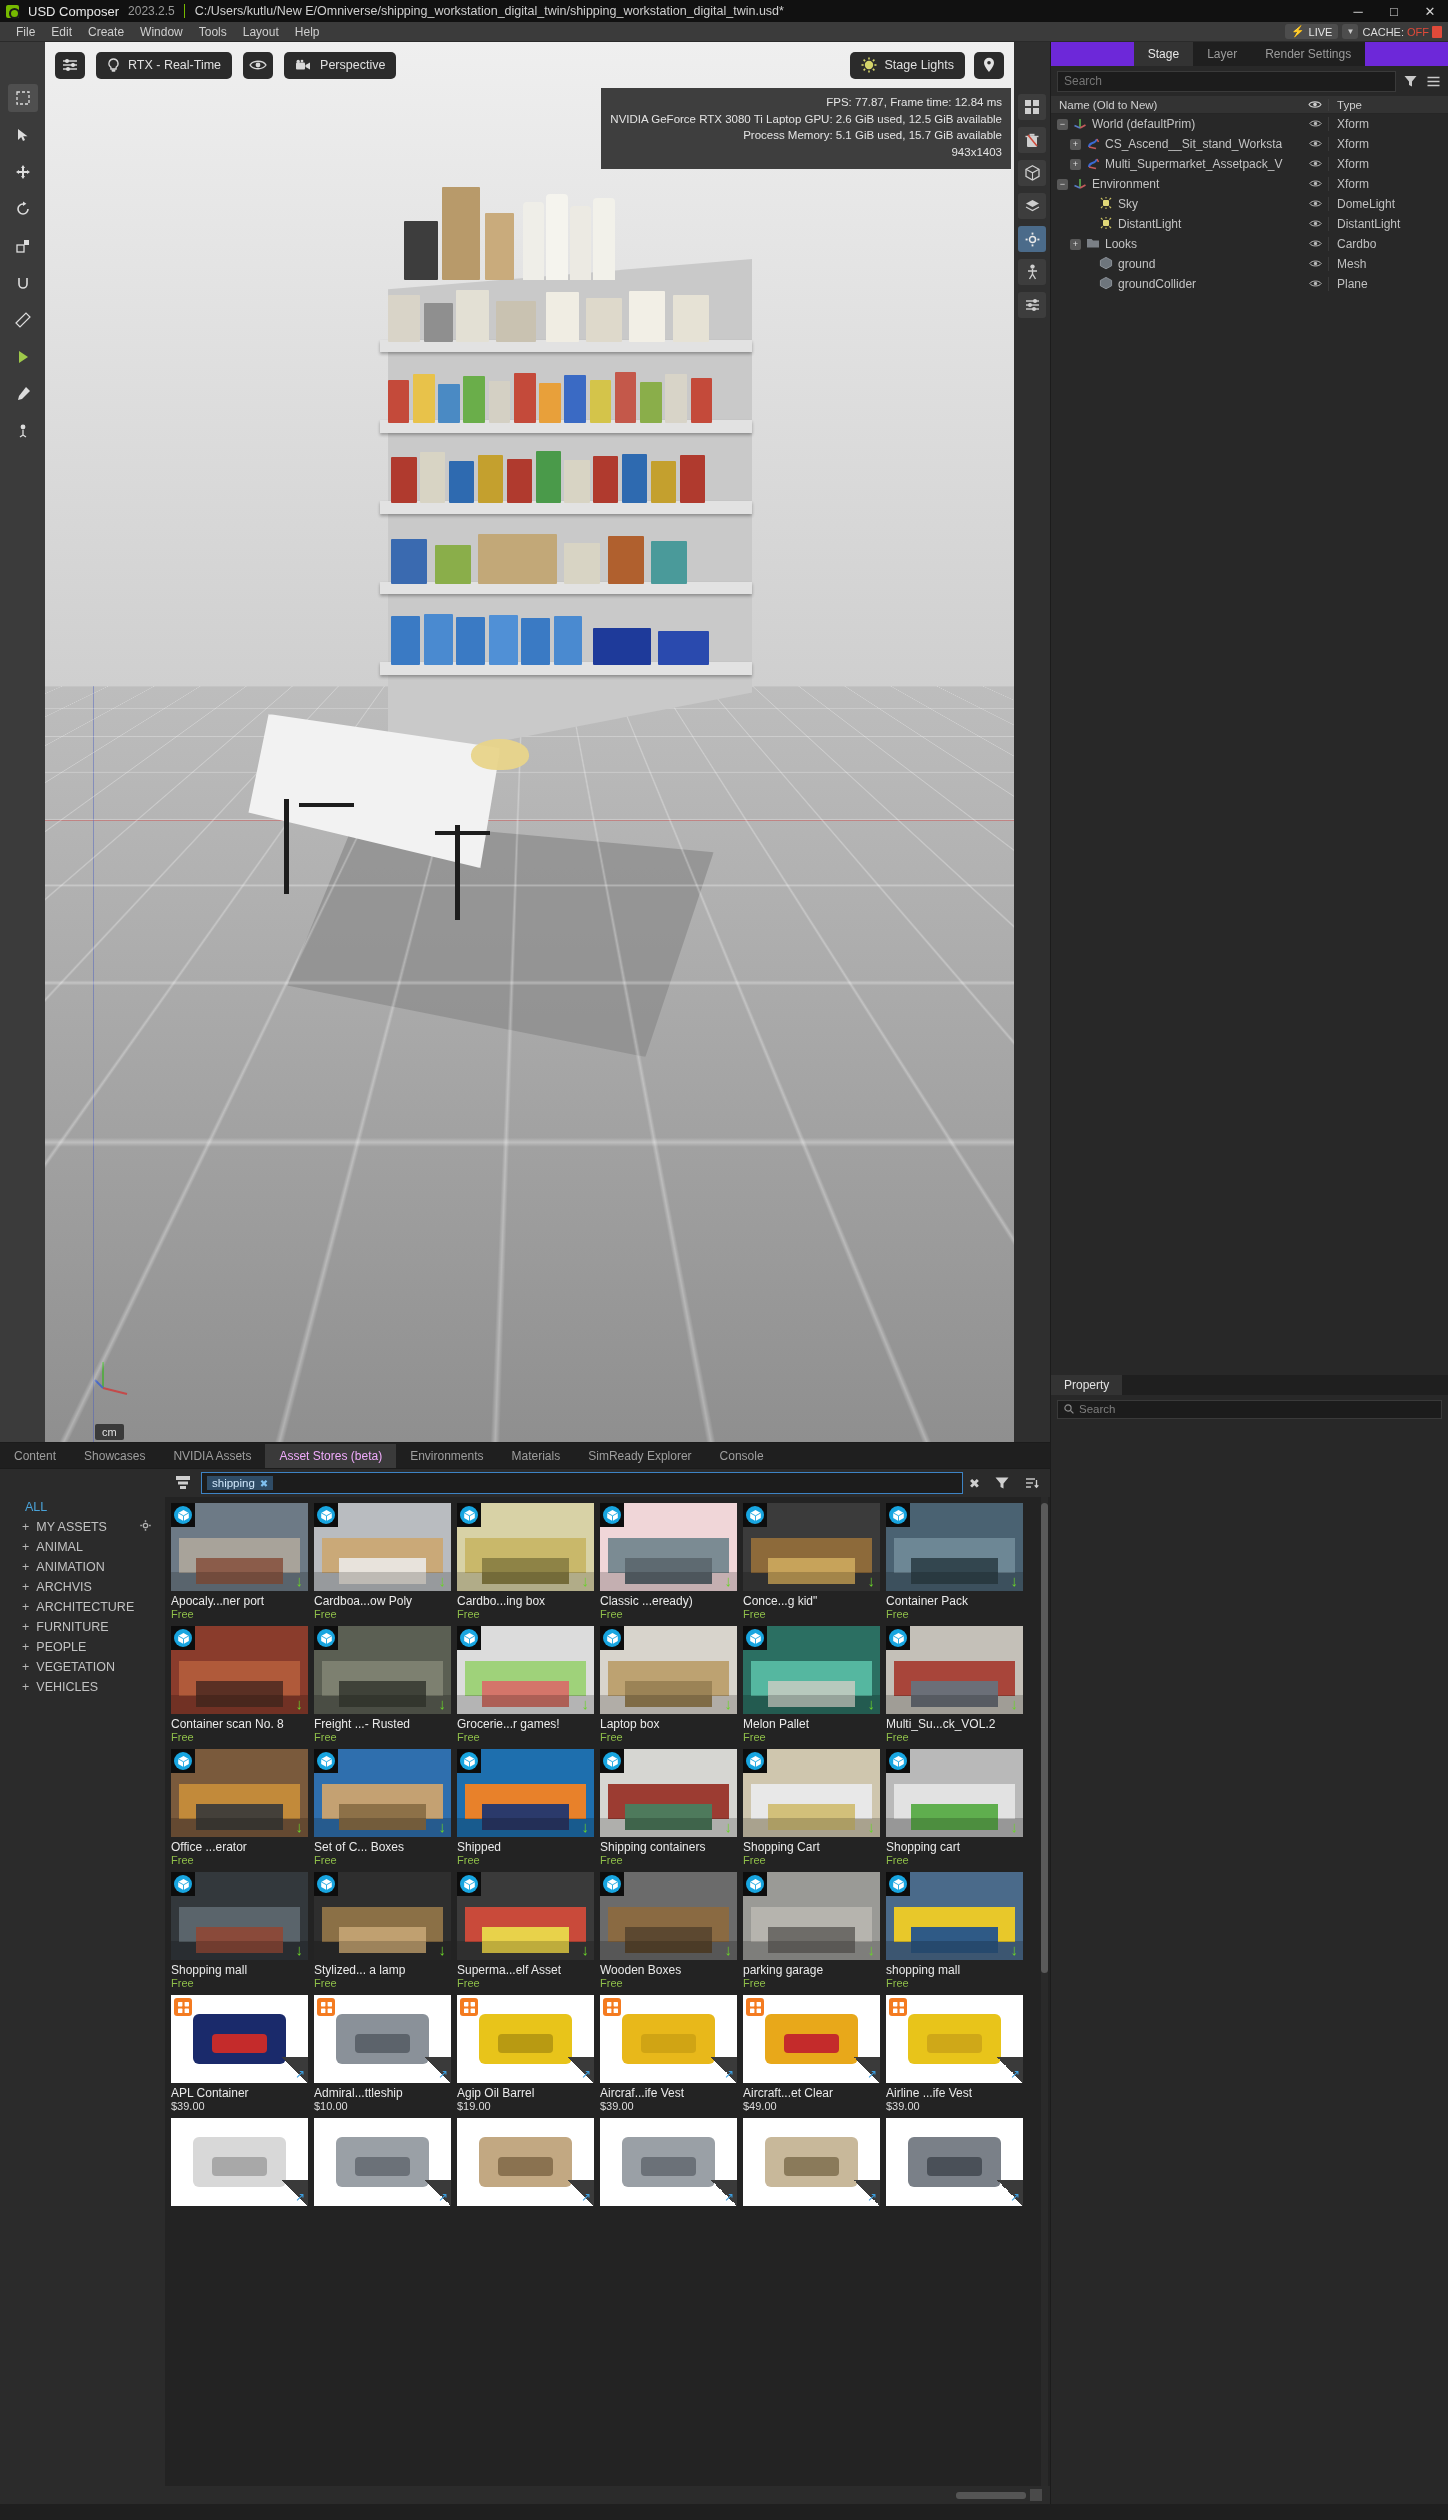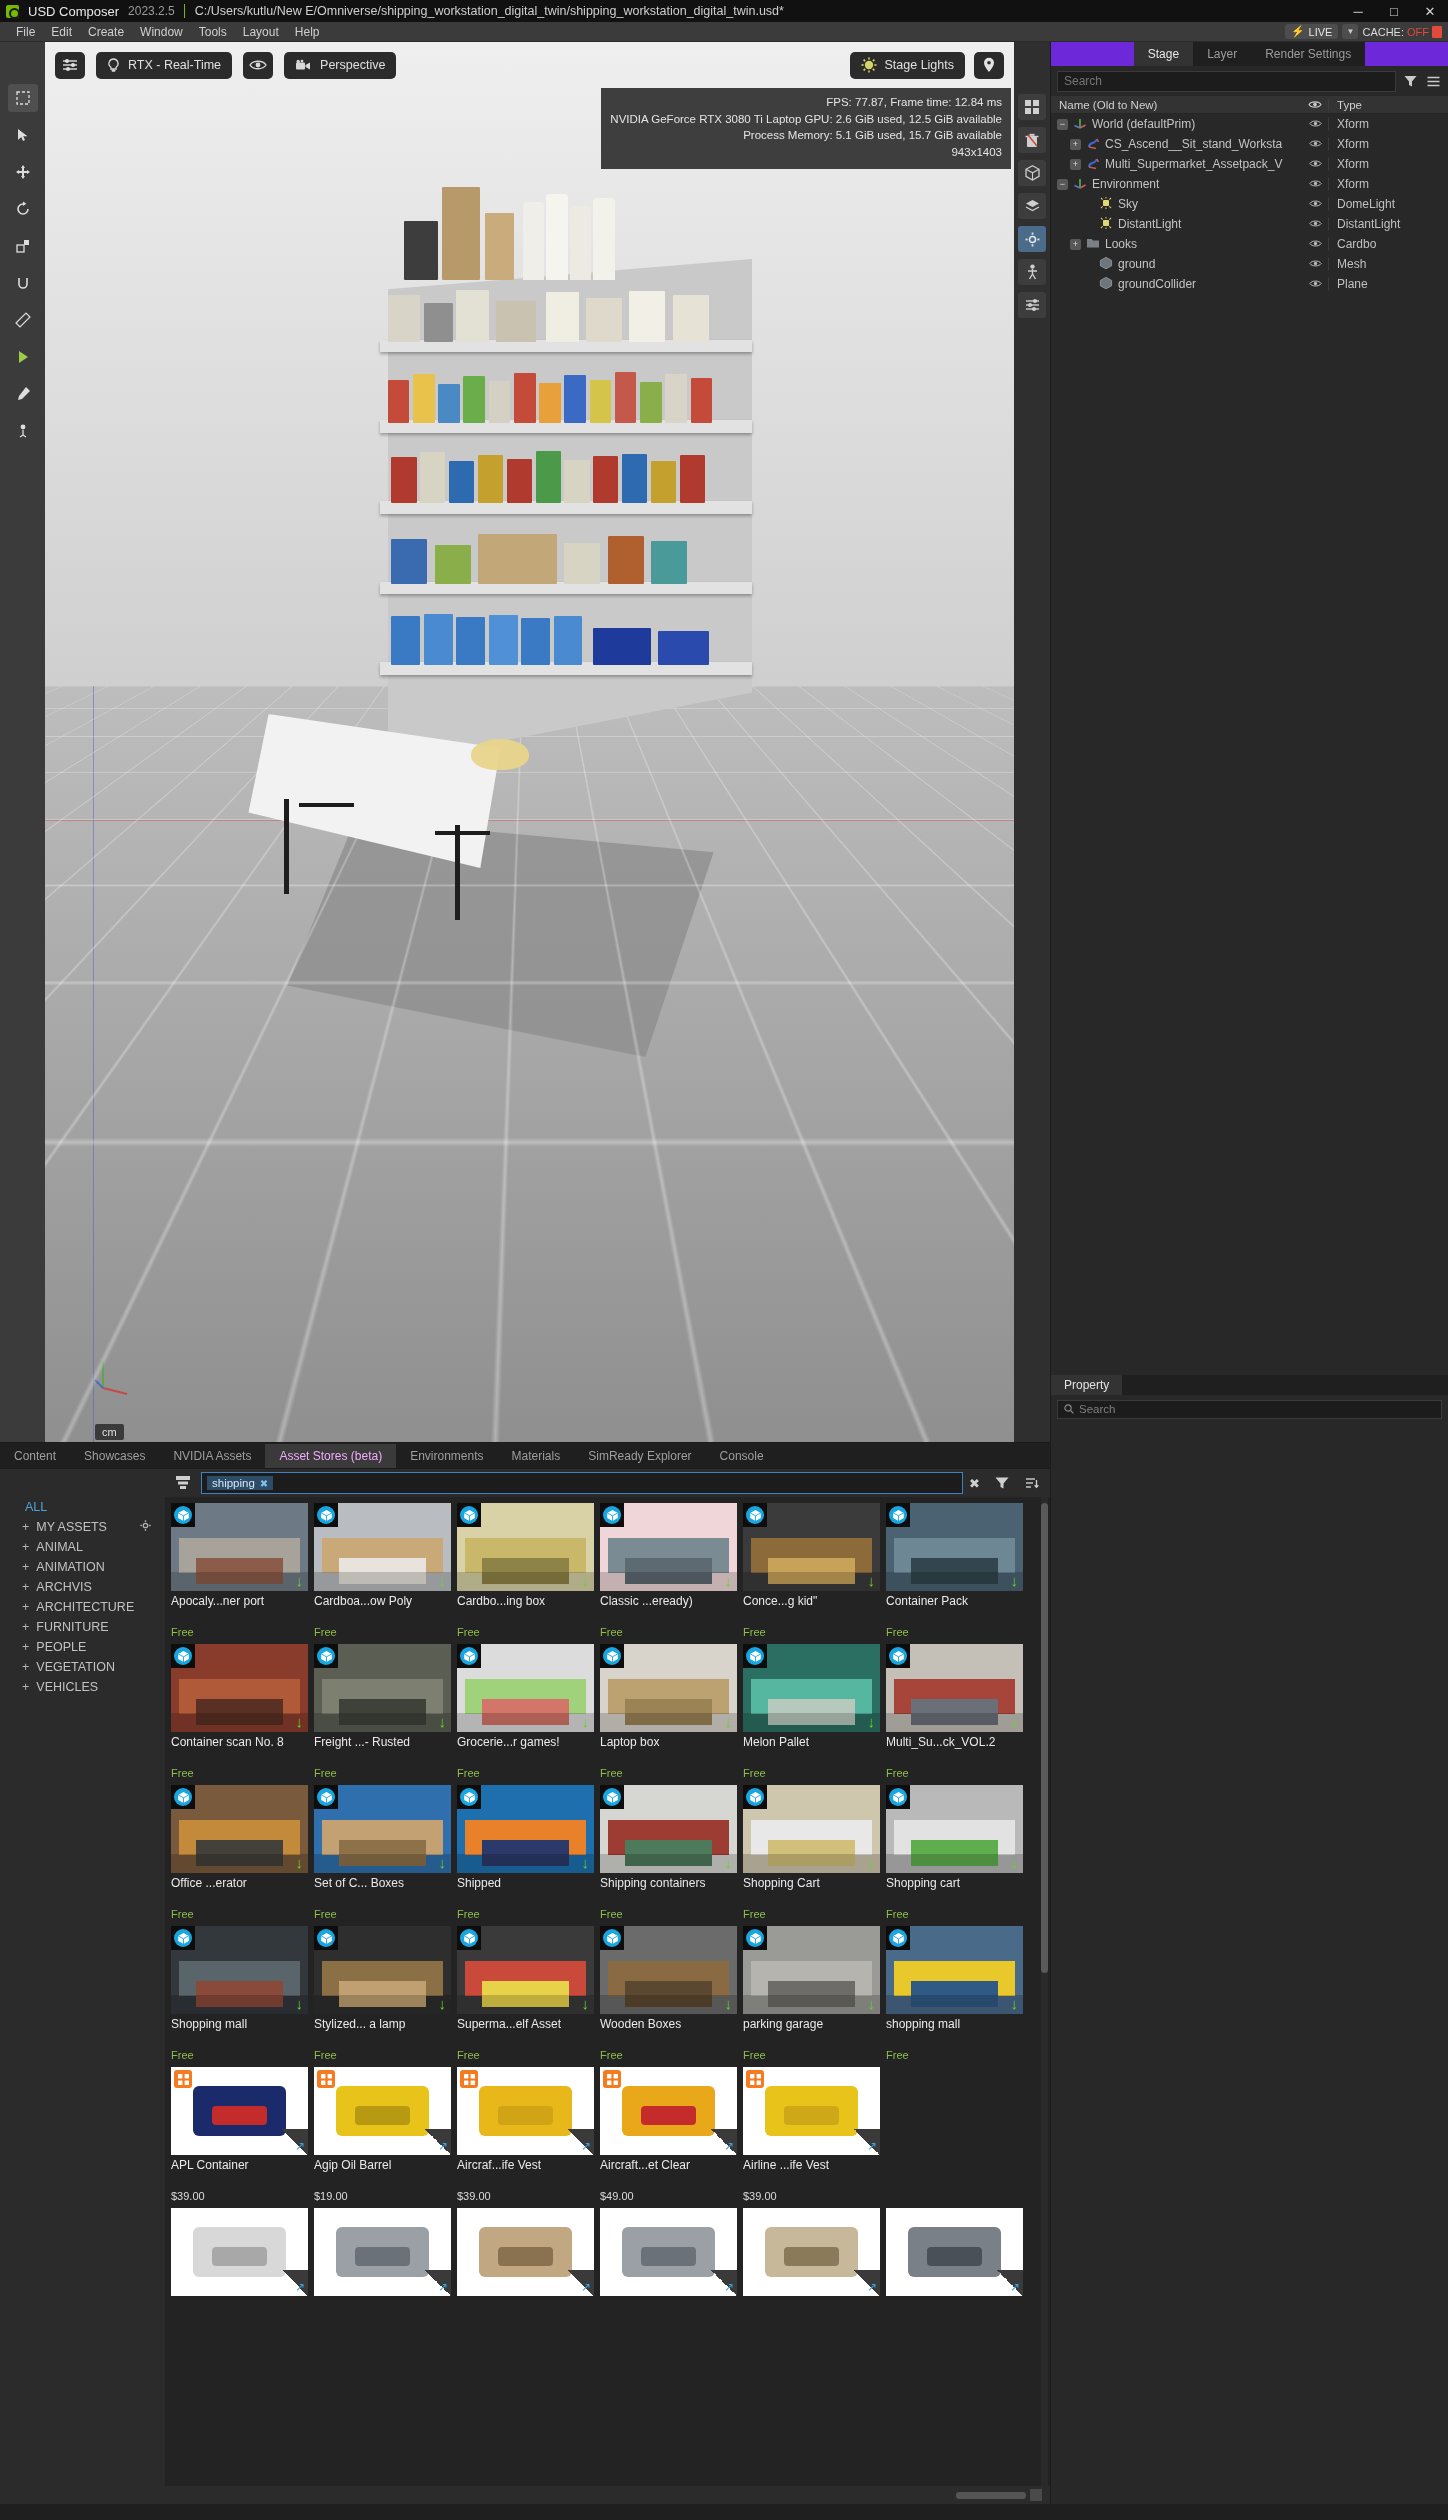--- a/index.html
+++ b/index.html
@@ -149,21 +149,21 @@
   .card.sel .thumb{ outline:2px solid #3d9fe0; outline-offset:-2px;}
   .badge{ position:absolute; left:0; top:0; width:24px; height:24px; background:#0d0d0d; display:flex; align-items:center; justify-content:center;}
   .badge .dot{ width:18px;height:18px;border-radius:50%; background:#18a5e0; display:flex;align-items:center;justify-content:center;}
   .badge.turbo .dot{ background:#18a5e0; }
   .badge.sketch{ background:transparent; }
   .badge.sketch .dot{ background:#f47b20; border-radius:3px;}
   .dlarrow{ position:absolute; right:5px; bottom:3px; color:#6ad22a; font-size:15px; line-height:1; font-weight:bold;}
   .extlink{ position:absolute; right:0; bottom:0; width:26px; height:26px; background:linear-gradient(225deg,#3a3a3a 50%, transparent 50%); }
   .extlink:after{ content:"\2197"; position:absolute; right:3px; bottom:2px; color:#3d9fe0; font-size:12px;}
   .ctitle{ font-size:12px; color:#eaeaea; margin-top:3px; white-space:nowrap; overflow:hidden;}
-  .cprice{ font-size:11px; color:#8fbf4a; margin-top:18px;}
+  .cprice{ font-size:11px; color:#8fbf4a; margin-top:0;}
   .cprice.paid{ color:#dcdcdc; }
   .scrollv{ position:absolute; right:2px; top:6px; width:7px; height:470px; background:#5a5a5a; border-radius:4px;}
   .scrolltrack{ position:absolute; right:2px; top:0; bottom:0; width:7px; background:#2a2a2a;}
   .gridfoot{ height:18px; flex:0 0 18px; background:#2b2b2b; display:flex; align-items:center; justify-content:flex-end; gap:4px; padding-right:8px;}
   .gf-s{ width:70px; height:7px; background:#555; border-radius:3px;}
   .gf-b{ width:12px;height:12px;background:#4a4a4a;}
   .statusbar{ height:16px; flex:0 0 16px; background:#1f1f1f;}
 
   
   .tfill{ position:absolute; inset:0; }
@@ -1092,20 +1092,42 @@
                                 <rect x="1" y="7.6" width="4.4" height="4.4" rx="0.6"></rect>
                                 <rect x="7.6" y="7.6" width="4.4" height="4.4" rx="0.6"></rect>
                               </g>
                             </svg>
                           </span>
                         </div>
                         <div class="extlink"></div>
                       </div>
                       <div class="ctitle">APL Container</div>
                       <div class="cprice paid">$39.00</div>
+                    </div>
+                    <div class="card">
+                      <div class="thumb">
+                        <div class="tfill" style="background:#ffffff"></div>
+                        <div class="band" style="top:22%;height:56%;left:16%;right:16%;background:#8a9199;border-radius:6px"></div>
+                        <div class="band" style="top:44%;height:22%;left:30%;right:30%;background:#5c636b;border-radius:4px"></div>
+                        <div class="badge sketch">
+                          <span class="dot">
+                            <svg width="13" height="13" viewBox="0 0 13 13">
+                              <g fill="#fff">
+                                <rect x="1" y="1" width="4.4" height="4.4" rx="0.6"></rect>
+                                <rect x="7.6" y="1" width="4.4" height="4.4" rx="0.6"></rect>
+                                <rect x="1" y="7.6" width="4.4" height="4.4" rx="0.6"></rect>
+                                <rect x="7.6" y="7.6" width="4.4" height="4.4" rx="0.6"></rect>
+                              </g>
+                            </svg>
+                          </span>
+                        </div>
+                        <div class="extlink"></div>
+                      </div>
+                      <div class="ctitle">Admiral...ttleship</div>
+                      <div class="cprice paid">$10.00</div>
                     </div>
                     <div class="card">
                       <div class="thumb">
                         <div class="tfill" style="background:#ffffff"></div>
                         <div class="band" style="top:22%;height:56%;left:16%;right:16%;background:#e8c41a;border-radius:6px"></div>
                         <div class="band" style="top:44%;height:22%;left:30%;right:30%;background:#b89a12;border-radius:4px"></div>
                         <div class="badge sketch">
                           <span class="dot">
                             <svg width="13" height="13" viewBox="0 0 13 13">
                               <g fill="#fff">

